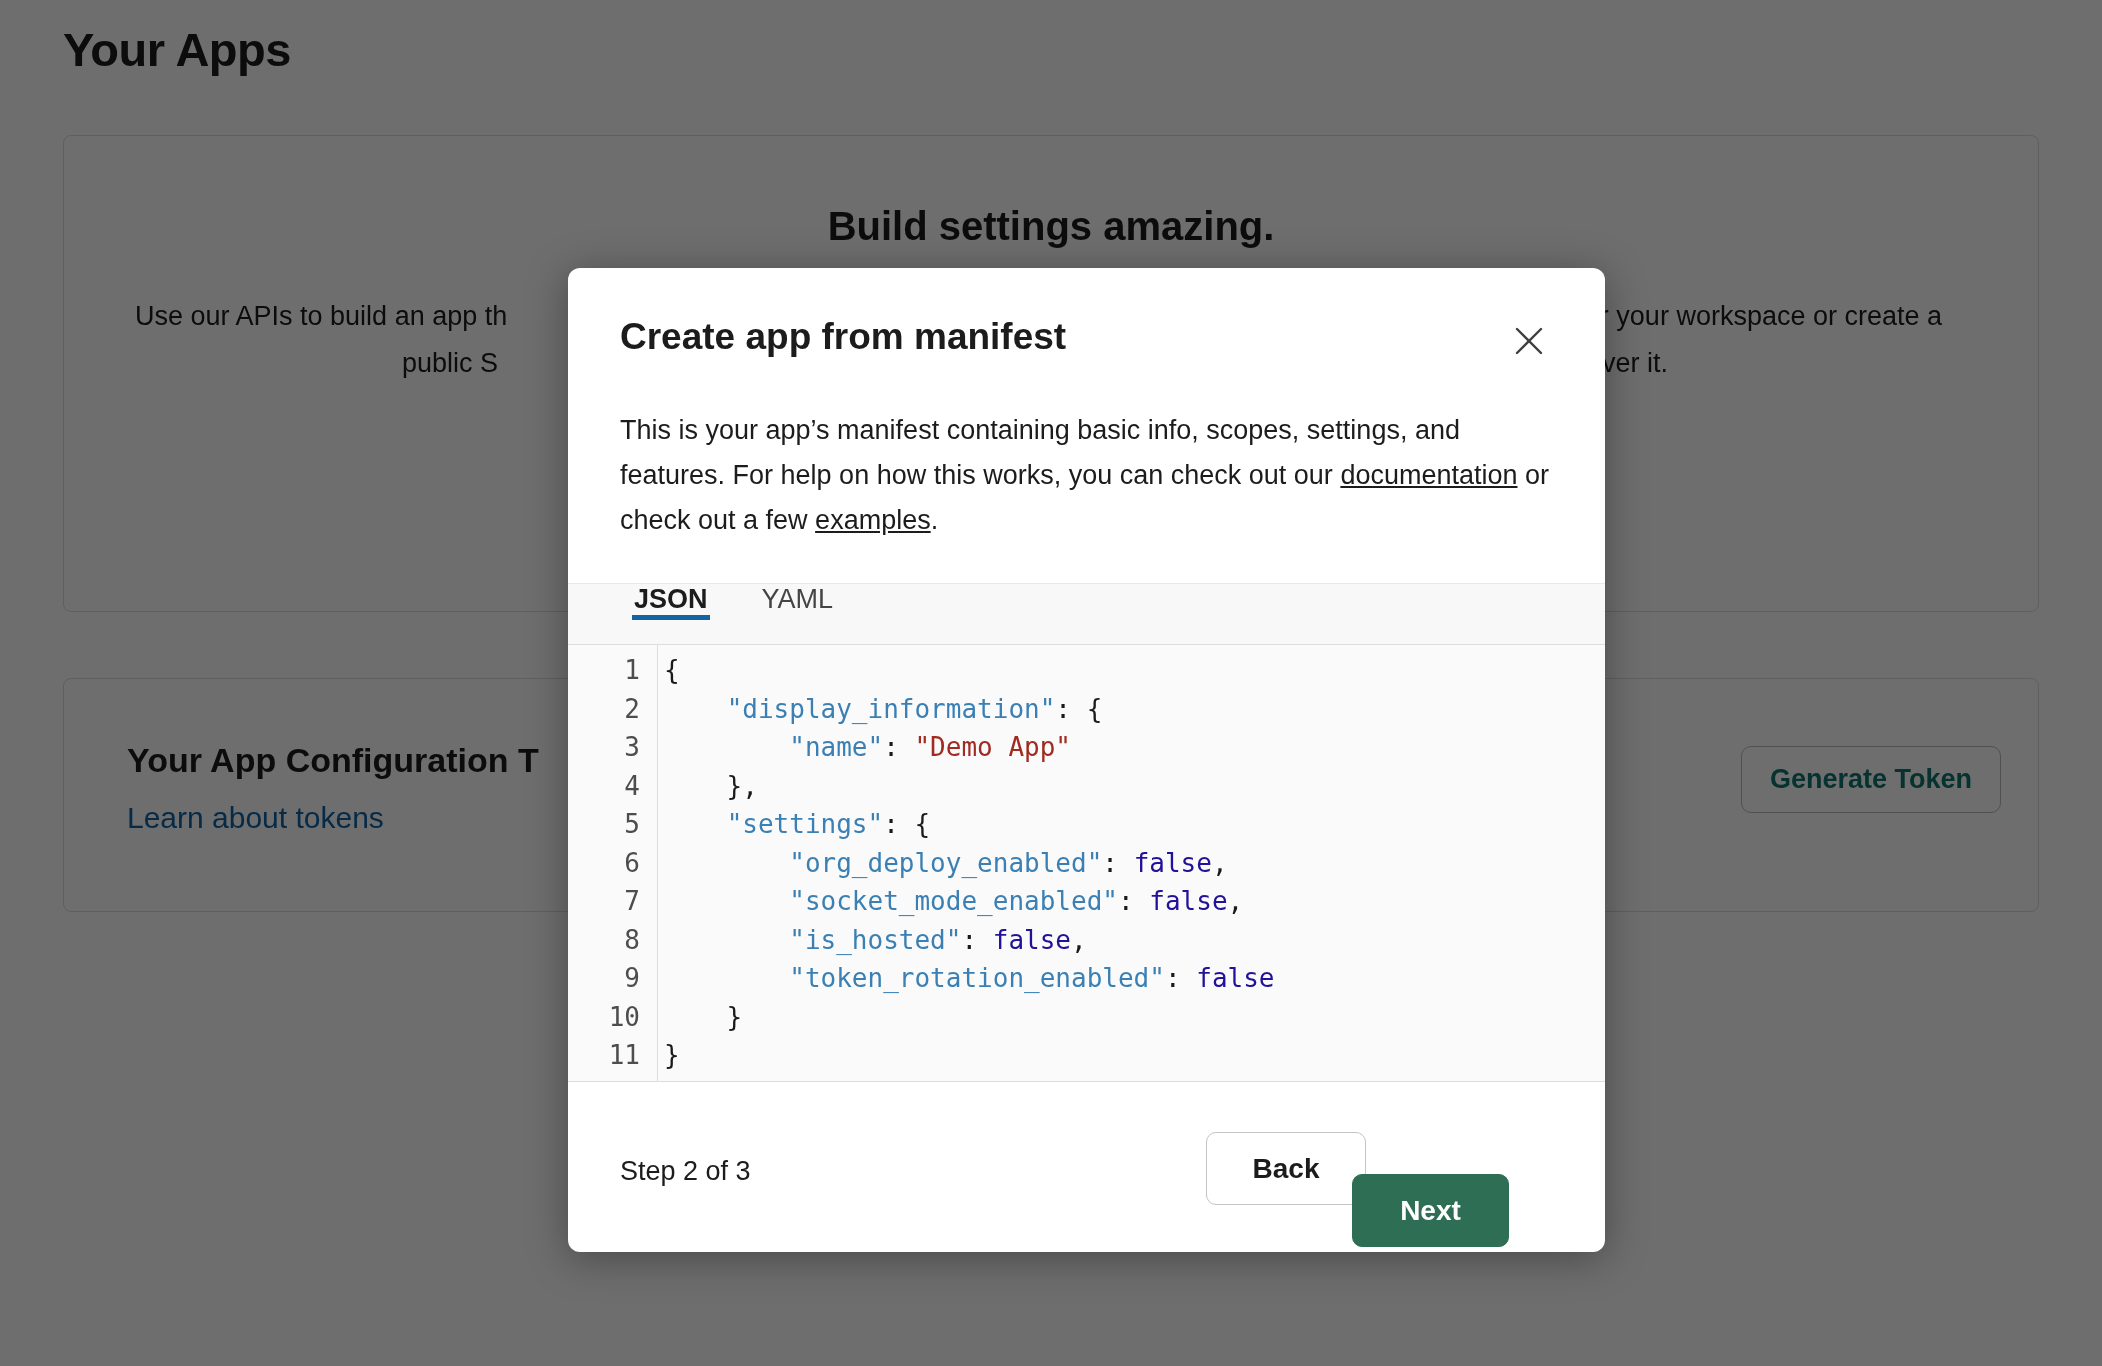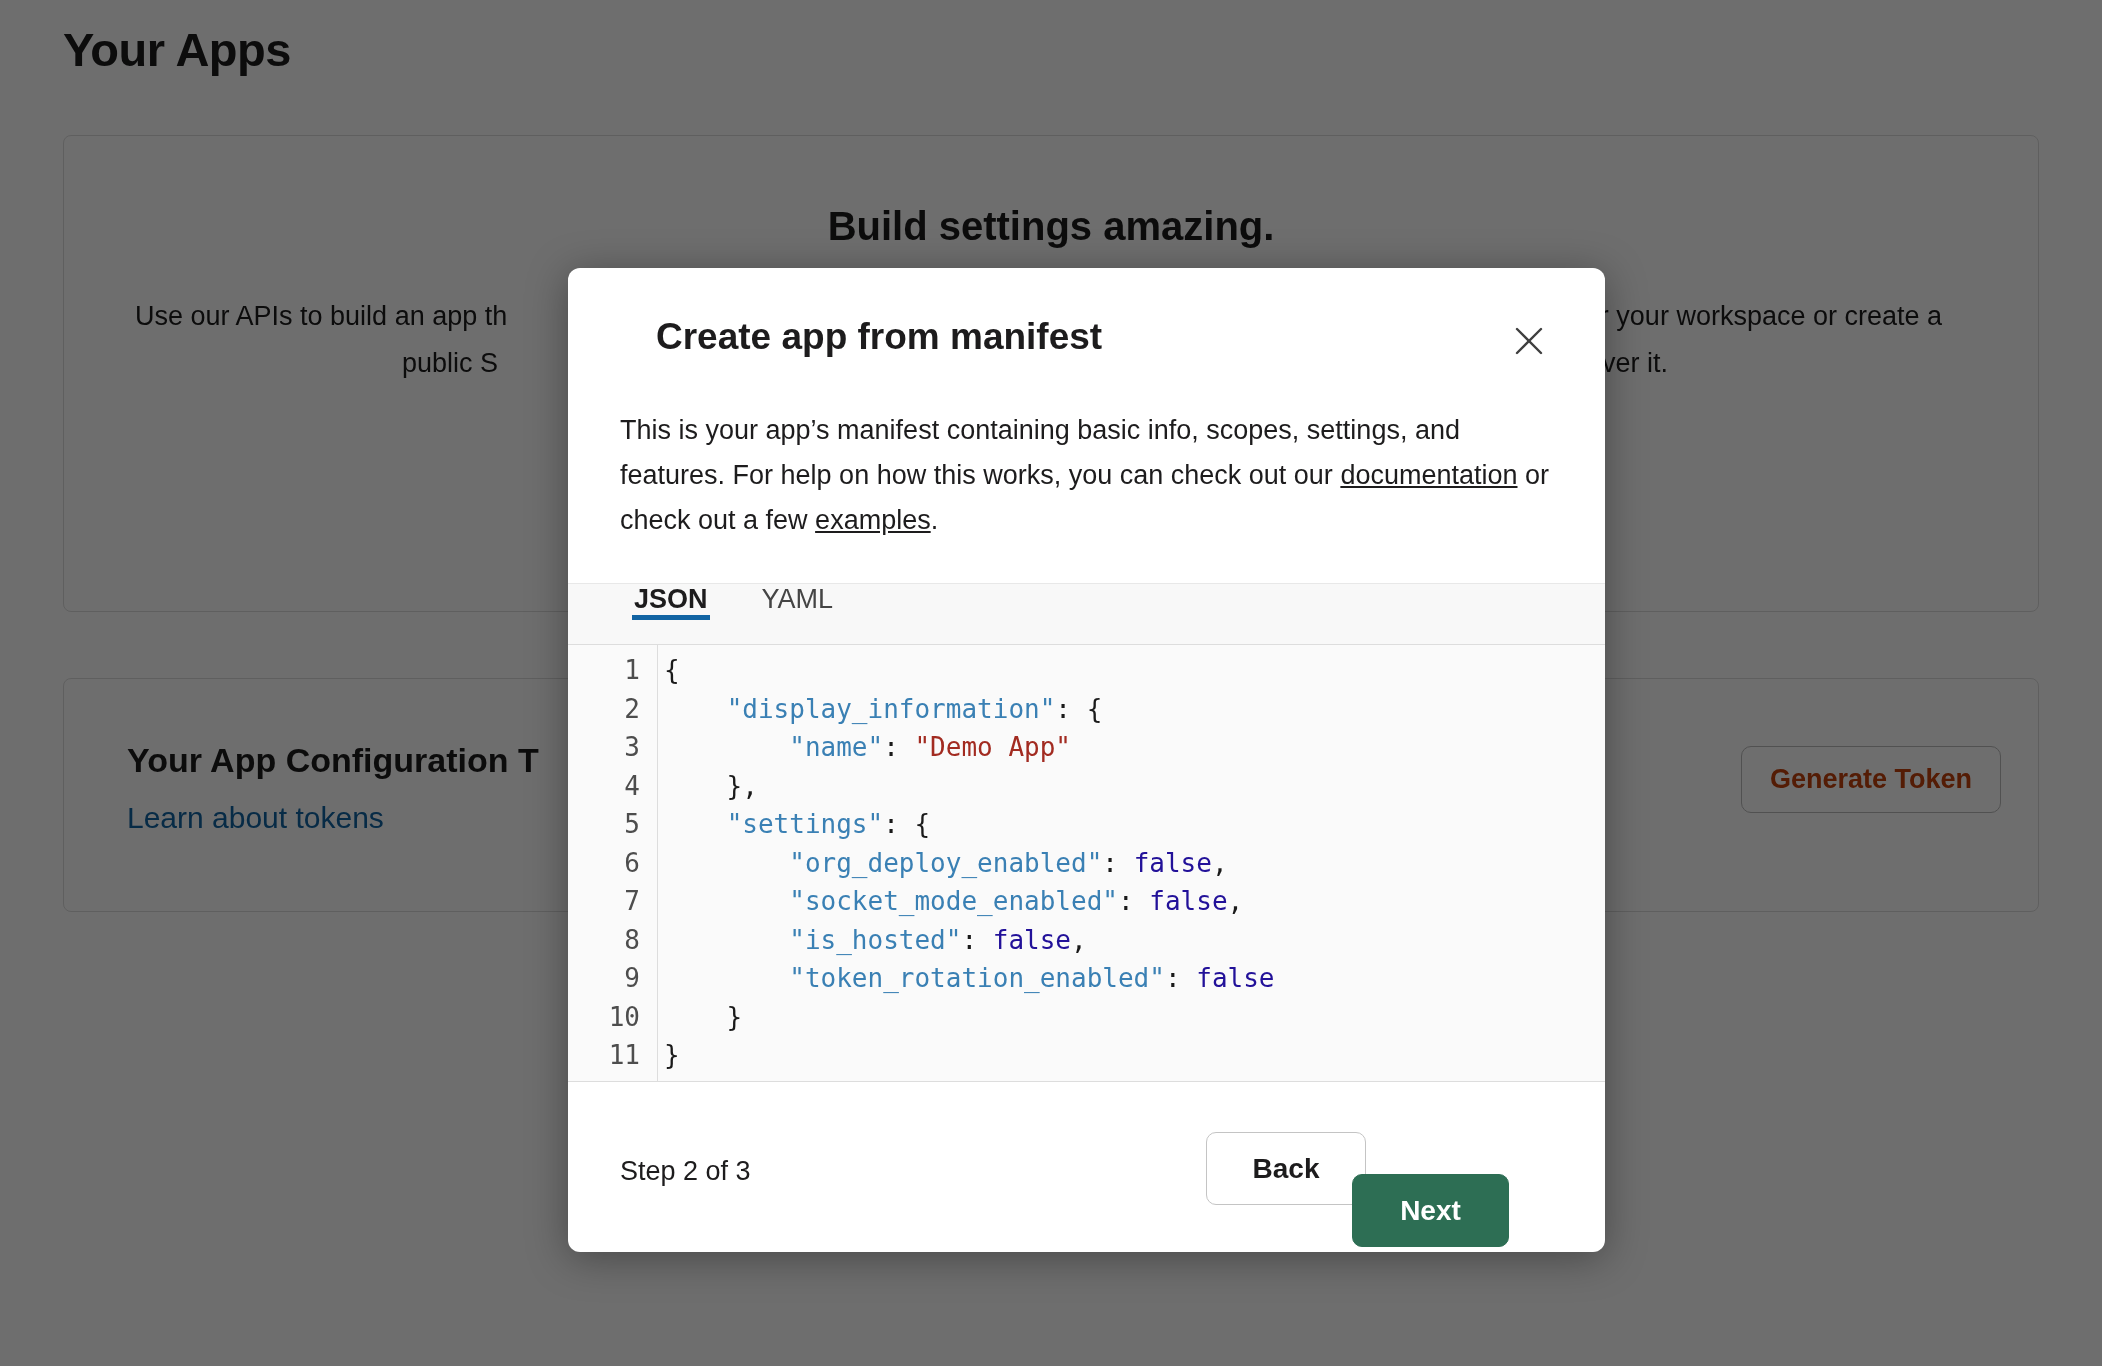--- a/index.html
+++ b/index.html
@@ -38,35 +38,35 @@
     font-size:34px; font-weight:800; color:#1d1c1d; white-space:nowrap;
   }
   .tokens-link {
     position:absolute; left:63px; top:122px;
     font-size:30px; color:#1264a3; text-decoration:none; cursor:pointer;
   }
   .generate-token-btn {
     position:absolute; left:1677px; top:67px; width:260px; height:67px;
     background:#ffffff; border:1px solid #bbbbbb; border-radius:10px;
     font-family:"Liberation Sans", sans-serif;
-    font-size:27px; font-weight:700; color:#c2410c; cursor:pointer;
+    font-size:27px; font-weight:700; color:#0f766e; cursor:pointer;
   }
 
   
   .overlay { position:absolute; inset:0; background:rgba(0,0,0,0.57); }
 
   
   .modal {
     position:absolute; left:568px; top:268px; width:1037px; height:984px;
     background:#ffffff; border-radius:12px;
     box-shadow:0 6px 40px rgba(0,0,0,0.35);
   }
   .modal-title {
     position:absolute; left:52px; top:48px;
-    font-size:37px; font-weight:800; color:#1d1c1d;margin-left:36px;
+    font-size:37px; font-weight:800; color:#1d1c1d;
   }
   .modal-close {
     position:absolute; left:938px; top:50px; width:46px; height:46px;
     background:none; border:none; cursor:pointer;
     display:flex; align-items:center; justify-content:center;
   }
   .modal-desc {
     position:absolute; left:52px; top:140px; width:932px;
     font-size:27px; line-height:45px; color:#1d1c1d;
   }

